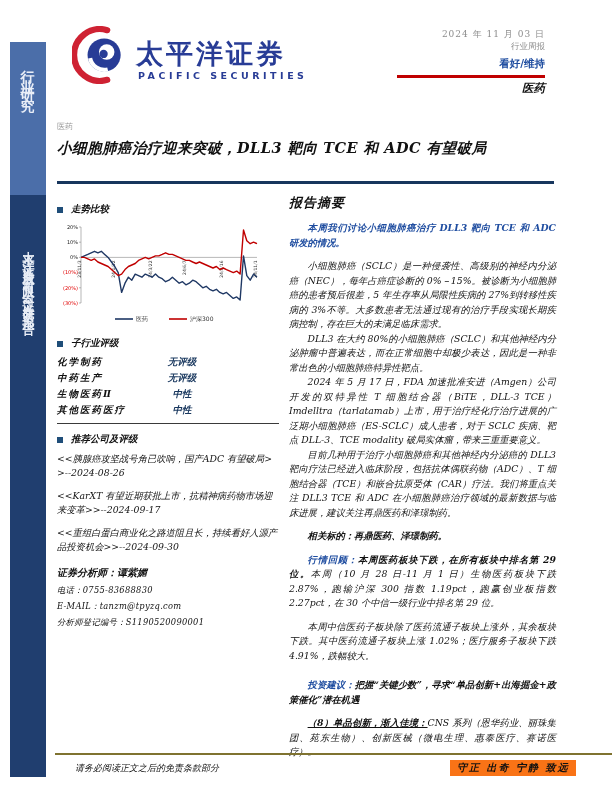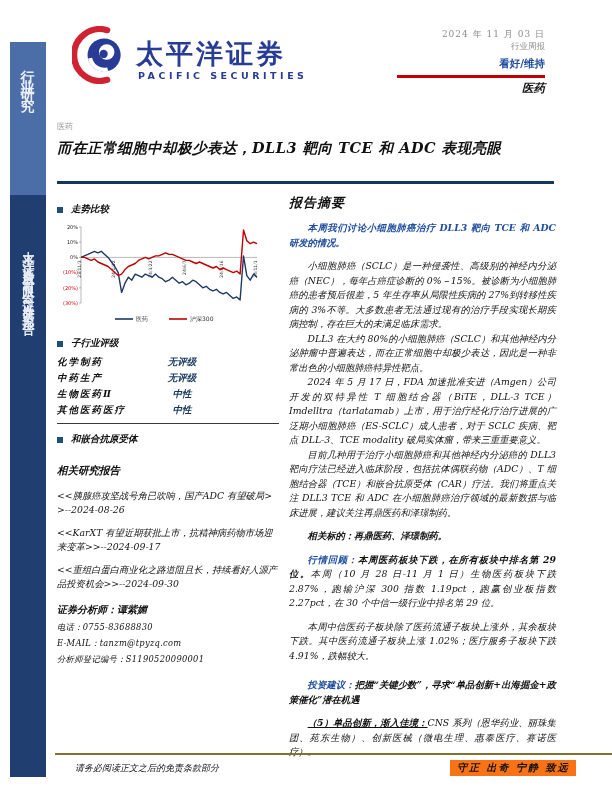--- a/index.html
+++ b/index.html
@@ -93,21 +93,21 @@
   <div class="hdr-right">
     <div class="hdr-date">2024 年 11 月 03 日</div>
     <div class="hdr-type">行业周报</div>
     <div class="hdr-rating">看好/维持</div>
     <div class="hdr-redline"></div>
     <div class="hdr-industry">医药</div>
   </div>
 
   <div class="cat-tag">医药</div>
 
-  <div class="title">而在正常细胞中却极少表达，DLL3 靶向 TCE 和 ADC 表现亮眼</div>
+  <div class="title">小细胞肺癌治疗迎来突破，DLL3 靶向 TCE 和 ADC 有望破局</div>
   <div class="title-rule"></div>
 
   <div class="lcol">
     <div class="sec-head">
       <span class="sq"></span>
       <span>走势比较</span>
     </div>
     <div class="chart-wrap"><svg width="207" height="106" viewBox="0 0 207 106" font-family="DejaVu Sans, sans-serif">
           <line x1="24" y1="5" x2="24" y2="81" stroke="#888" stroke-width="0.6"></line>
           <line x1="24" y1="35.4" x2="200" y2="35.4" stroke="#888" stroke-width="0.6"></line>
@@ -156,24 +156,23 @@
         </div>
         <div class="sr-row">
           <span class="sr-name">其他医药医疗</span>
           <span class="sr-val">中性</span>
         </div>
       </div>
     <div class="lcol-divider"></div>
 
     <div class="sec-head">
       <span class="sq"></span>
-      <span>和嵌合抗原受体</span>
+      <span>推荐公司及评级</span>
     </div>
 
-    <div class="related-title">相关研究报告</div>
     <div>
         <div class="rep-item">&lt;&lt;胰腺癌攻坚战号角已吹响，国产ADC 有望破局&gt;&gt;--2024-08-26</div>
         <div class="rep-item">&lt;&lt;KarXT 有望近期获批上市，抗精神病药物市场迎来变革&gt;&gt;--2024-09-17</div>
         <div class="rep-item">&lt;&lt;重组白蛋白商业化之路道阻且长，持续看好人源产品投资机会&gt;&gt;--2024-09-30</div>
       </div>
 
     <div class="analyst-name">证券分析师：谭紫媚</div>
     <div class="contact">电话：0755-83688830</div>
     <div class="contact">E-MAIL：tanzm@tpyzq.com</div>
     <div class="contact">分析师登记编号：S1190520090001</div>
@@ -184,21 +183,21 @@
     <div>
         <p class="sum-p"><span class="seg-bb">本周我们讨论小细胞肺癌治疗 DLL3 靶向 TCE 和 ADC 研发的情况。</span></p>
         <p class="sum-p gap"><span class="seg-n">小细胞肺癌（SCLC）是一种侵袭性、高级别的神经内分泌癌（NEC），每年占癌症诊断的 0%－15%。被诊断为小细胞肺癌的患者预后很差，5 年生存率从局限性疾病的 27%到转移性疾病的 3%不等。大多数患者无法通过现有的治疗手段实现长期疾病控制，存在巨大的未满足临床需求。</span></p>
         <p class="sum-p"><span class="seg-n">DLL3 在大约 80%的小细胞肺癌（SCLC）和其他神经内分泌肿瘤中普遍表达，而在正常细胞中却极少表达，因此是一种非常出色的小细胞肺癌特异性靶点。</span></p>
         <p class="sum-p"><span class="seg-n">2024 年 5 月 17 日，FDA 加速批准安进（Amgen）公司开发的双特异性 T 细胞结合器（BiTE，DLL-3 TCE）Imdelltra（tarlatamab）上市，用于治疗经化疗治疗进展的广泛期小细胞肺癌（ES-SCLC）成人患者，对于 SCLC 疾病、靶点 DLL-3、TCE modality 破局实体瘤，带来三重重要意义。</span></p>
         <p class="sum-p"><span class="seg-n">目前几种用于治疗小细胞肺癌和其他神经内分泌癌的 DLL3 靶向疗法已经进入临床阶段，包括抗体偶联药物（ADC）、T 细胞结合器（TCE）和嵌合抗原受体（CAR）疗法。我们将重点关注 DLL3 TCE 和 ADC 在小细胞肺癌治疗领域的最新数据与临床进展，建议关注再鼎医药和泽璟制药。</span></p>
         <p class="sum-p gap"><span class="seg-b">相关标的：再鼎医药、泽璟制药。</span></p>
         <p class="sum-p gap"><span class="seg-bb">行情回顾：</span><span class="seg-b">本周医药板块下跌，在所有板块中排名第 29 位。</span><span class="seg-n">本周（10 月 28 日-11 月 1 日）生物医药板块下跌 2.87%，跑输沪深 300 指数 1.19pct，跑赢创业板指数 2.27pct，在 30 个中信一级行业中排名第 29 位。</span></p>
         <p class="sum-p gap"><span class="seg-n">本周中信医药子板块除了医药流通子板块上涨外，其余板块下跌。其中医药流通子板块上涨 1.02%；医疗服务子板块下跌 4.91%，跌幅较大。</span></p>
         <p class="sum-p biggap"><span class="seg-bb">投资建议：</span><span class="seg-b">把握“关键少数”，寻求“单品创新+出海掘金+政策催化”潜在机遇</span></p>
-        <p class="sum-p gap"><span class="seg-bu">（5）单品创新，渐入佳境：</span><span class="seg-n">CNS 系列（恩华药业、丽珠集团、苑东生物）、创新医械（微电生理、惠泰医疗、赛诺医疗）。</span></p>
+        <p class="sum-p gap"><span class="seg-bu">（8）单品创新，渐入佳境：</span><span class="seg-n">CNS 系列（恩华药业、丽珠集团、苑东生物）、创新医械（微电生理、惠泰医疗、赛诺医疗）。</span></p>
       </div>
   </div>
 
   <div class="footer-rule"></div>
   <div class="disclaimer">请务必阅读正文之后的免责条款部分</div>
   <div class="motto">守正 出奇 宁静 致远</div>
 
 </div>
 
 </body></html>

